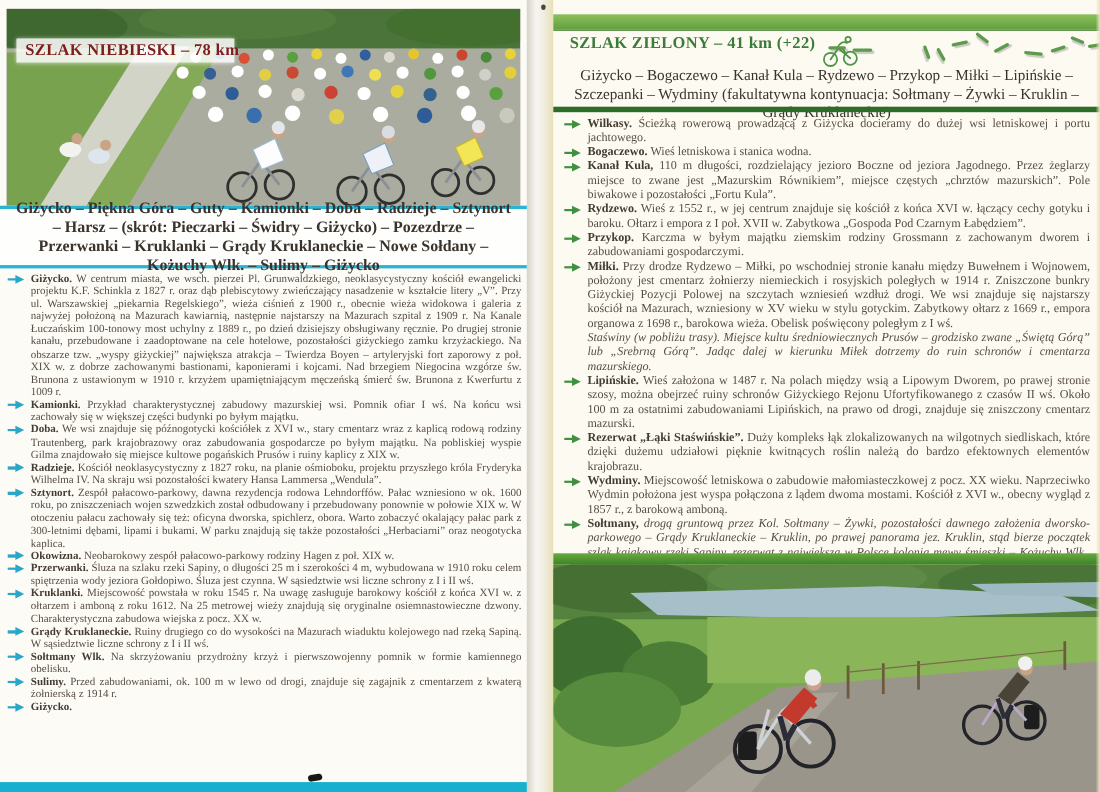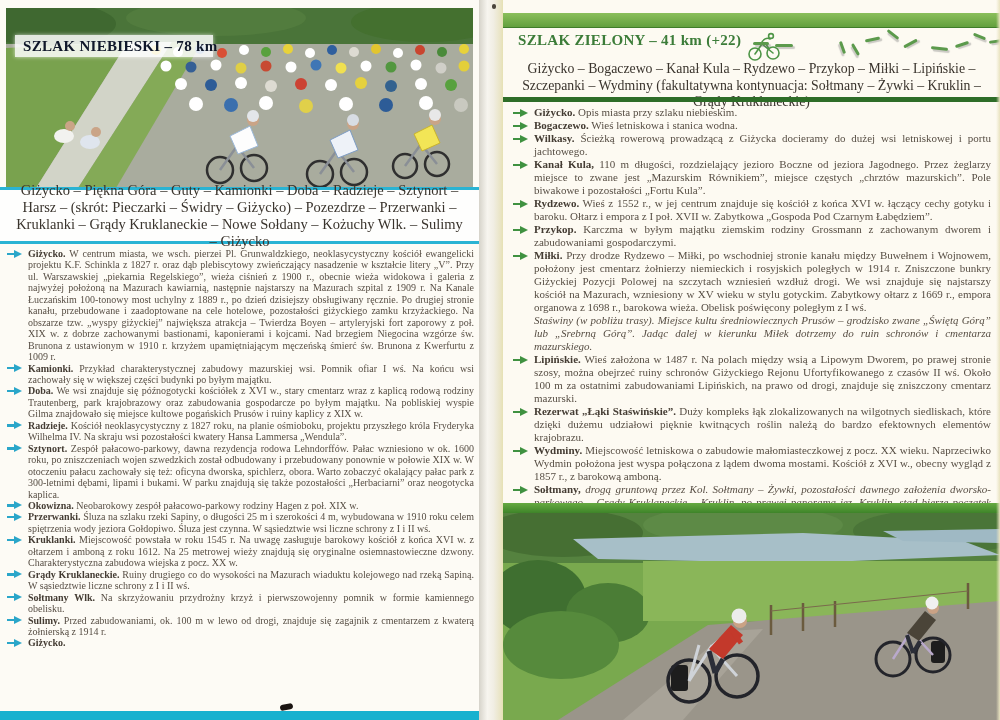--- a/index.html
+++ b/index.html
@@ -11,24 +11,24 @@
   .page-right{left:503px;width:497px;background:#fdfaf2;}
   .gutter{position:absolute;left:479px;top:0;width:24px;height:720px;
     background:linear-gradient(to right,#d6d3ca,#f7f5ef 35%,#f1eee4 60%,#e9e4c4 90%,#e6e1b4);}
   .edge-right{position:absolute;right:0;top:0;width:4px;height:720px;background:linear-gradient(to left,#e9e3c0,rgba(233,227,192,0));}
   
   .photo-top{position:absolute;left:6px;top:8px;width:467px;height:180px;overflow:hidden;background:#9aa392;}
   .photo-top svg{display:block;width:100%;height:100%;}
   .hdr-band-blue{position:absolute;left:9px;top:27px;width:190px;height:22px;
     background:rgba(255,255,255,.85);display:flex;align-items:center;padding-left:8px;
     box-shadow:0 0 4px rgba(255,255,255,.7);}
-  .hdr-blue-text{font-weight:bold;font-size:15px;letter-spacing:.3px;color:#0f172a;white-space:nowrap;}
+  .hdr-blue-text{font-weight:bold;font-size:15px;letter-spacing:.3px;color:#7f1d1d;white-space:nowrap;}
   .route-band-blue{position:absolute;left:0;top:187px;width:479px;height:57px;background:#fefefd;
     border-top:3px solid #2ab3d3;border-bottom:3px solid #2ab3d3;box-sizing:border-box;
-    display:flex;align-items:center;justify-content:center;}
+    display:flex;align-items:center;justify-content:center;font-weight:bold;}
   .route-band-blue .route-text{font-size:14.5px;line-height:17px;color:#39332c;text-align:center;padding:0 14px;}
   .entries{position:absolute;text-align:justify;}
   .entries-left{left:7px;top:248px;width:467px;font-size:10px;line-height:11.45px;color:#574e44;}
   .entries-right{left:10px;top:106px;width:478px;font-size:11px;line-height:13px;color:#574e44;}
   .entry{position:relative;padding-left:21px;margin:0;}
   .ename{font-weight:bold;color:#443c33;}
   .etext2{margin:0;font-style:italic;}
   .it{font-style:italic;}
   
   .arrow{position:absolute;left:0;width:15px;height:9px;}
@@ -210,23 +210,22 @@
     <span class="dash" style="left:400px;top:42px;width:15px;transform:rotate(-28deg)"></span>
     <span class="dash" style="left:428px;top:47px;width:17px;transform:rotate(6deg)"></span>
     <span class="dash" style="left:452px;top:43px;width:14px;transform:rotate(-18deg)"></span>
     <span class="dash" style="left:470px;top:35px;width:13px;transform:rotate(22deg)"></span>
     <span class="dash" style="left:486px;top:40px;width:12px;transform:rotate(-8deg)"></span>
 
     <div class="route-green">Giżycko – Bogaczewo – Kanał Kula – Rydzewo – Przykop – Miłki – Lipińskie – Szczepanki – Wydminy (fakultatywna kontynuacja: Sołtmany – Żywki – Kruklin – Grądy Kruklaneckie)</div>
     <div class="rule-dark-green"></div>
 
     <div class="entries entries-right">
-      <div class="entry"><span class="arrow arrow-green"></span><span class="ename">Giżycko.</span> <span class="etext">Opis miasta przy szlaku niebieskim.</span></div>
+      <div class="entry"><span class="arrow arrow-green"></span><span class="ename">Wilkasy.</span> <span class="etext">Ścieżką rowerową prowadzącą z Giżycka docieramy do dużej wsi letniskowej i portu jachtowego.</span></div>
       <div class="entry"><span class="arrow arrow-green"></span><span class="ename">Bogaczewo.</span> <span class="etext">Wieś letniskowa i stanica wodna.</span></div>
-      <div class="entry"><span class="arrow arrow-green"></span><span class="ename">Wilkasy.</span> <span class="etext">Ścieżką rowerową prowadzącą z Giżycka docieramy do dużej wsi letniskowej i portu jachtowego.</span></div>
       <div class="entry"><span class="arrow arrow-green"></span><span class="ename">Kanał Kula,</span> <span class="etext">110 m długości, rozdzielający jezioro Boczne od jeziora Jagodnego. Przez żeglarzy miejsce to zwane jest „Mazurskim Równikiem”, miejsce częstych „chrztów mazurskich”. Pole biwakowe i pozostałości „Fortu Kula”.</span></div>
       <div class="entry"><span class="arrow arrow-green"></span><span class="ename">Rydzewo.</span> <span class="etext">Wieś z 1552 r., w jej centrum znajduje się kościół z końca XVI w. łączący cechy gotyku i baroku. Ołtarz i empora z I poł. XVII w. Zabytkowa „Gospoda Pod Czarnym Łabędziem”.</span></div>
       <div class="entry"><span class="arrow arrow-green"></span><span class="ename">Przykop.</span> <span class="etext">Karczma w byłym majątku ziemskim rodziny Grossmann z zachowanym dworem i zabudowaniami gospodarczymi.</span></div>
       <div class="entry"><span class="arrow arrow-green"></span><span class="ename">Miłki.</span> <span class="etext">Przy drodze Rydzewo – Miłki, po wschodniej stronie kanału między Buwełnem i Wojnowem, położony jest cmentarz żołnierzy niemieckich i rosyjskich poległych w 1914 r. Zniszczone bunkry Giżyckiej Pozycji Polowej na szczytach wzniesień wzdłuż drogi. We wsi znajduje się najstarszy kościół na Mazurach, wzniesiony w XV wieku w stylu gotyckim. Zabytkowy ołtarz z 1669 r., empora organowa z 1698 r., barokowa wieża. Obelisk poświęcony poległym z I wś.</span>
         <div class="etext2">Staświny (w pobliżu trasy). Miejsce kultu średniowiecznych Prusów – grodzisko zwane „Świętą Górą” lub „Srebrną Górą”. Jadąc dalej w kierunku Miłek dotrzemy do ruin schronów i cmentarza mazurskiego.</div>
       </div>
       <div class="entry"><span class="arrow arrow-green"></span><span class="ename">Lipińskie.</span> <span class="etext">Wieś założona w 1487 r. Na polach między wsią a Lipowym Dworem, po prawej stronie szosy, można obejrzeć ruiny schronów Giżyckiego Rejonu Ufortyfikowanego z czasów II wś. Około 100 m za ostatnimi zabudowaniami Lipińskich, na prawo od drogi, znajduje się zniszczony cmentarz mazurski.</span></div>
       <div class="entry"><span class="arrow arrow-green"></span><span class="ename">Rezerwat „Łąki Staświńskie”.</span> <span class="etext">Duży kompleks łąk zlokalizowanych na wilgotnych siedliskach, które dzięki dużemu udziałowi pięknie kwitnących roślin należą do bardzo efektownych elementów krajobrazu.</span></div>
       <div class="entry"><span class="arrow arrow-green"></span><span class="ename">Wydminy.</span> <span class="etext">Miejscowość letniskowa o zabudowie małomiasteczkowej z pocz. XX wieku. Naprzeciwko Wydmin położona jest wyspa połączona z lądem dwoma mostami. Kościół z XVI w., obecny wygląd z 1857 r., z barokową amboną.</span></div>
       <div class="entry"><span class="arrow arrow-green"></span><span class="ename">Sołtmany,</span> <span class="etext it">drogą gruntową przez Kol. Sołtmany – Żywki, pozostałości dawnego założenia dworsko-parkowego – Grądy Kruklaneckie – Kruklin, po prawej panorama jez. Kruklin, stąd bierze początek szlak kajakowy rzeki Sapiny, rezerwat z największą w Polsce kolonią mewy śmieszki – Kożuchy Wlk., cmentarz z kwaterą pierwszowojenną, przydrożny pierwszowojenny pomnik w formie kamiennego obelisku – Sulimy, przed zabudowaniami, ok. 100 m w lewo od drogi, znajduje się zagajnik z cmentarzem z kwaterą żołnierską z 1914 r.</span></div>

